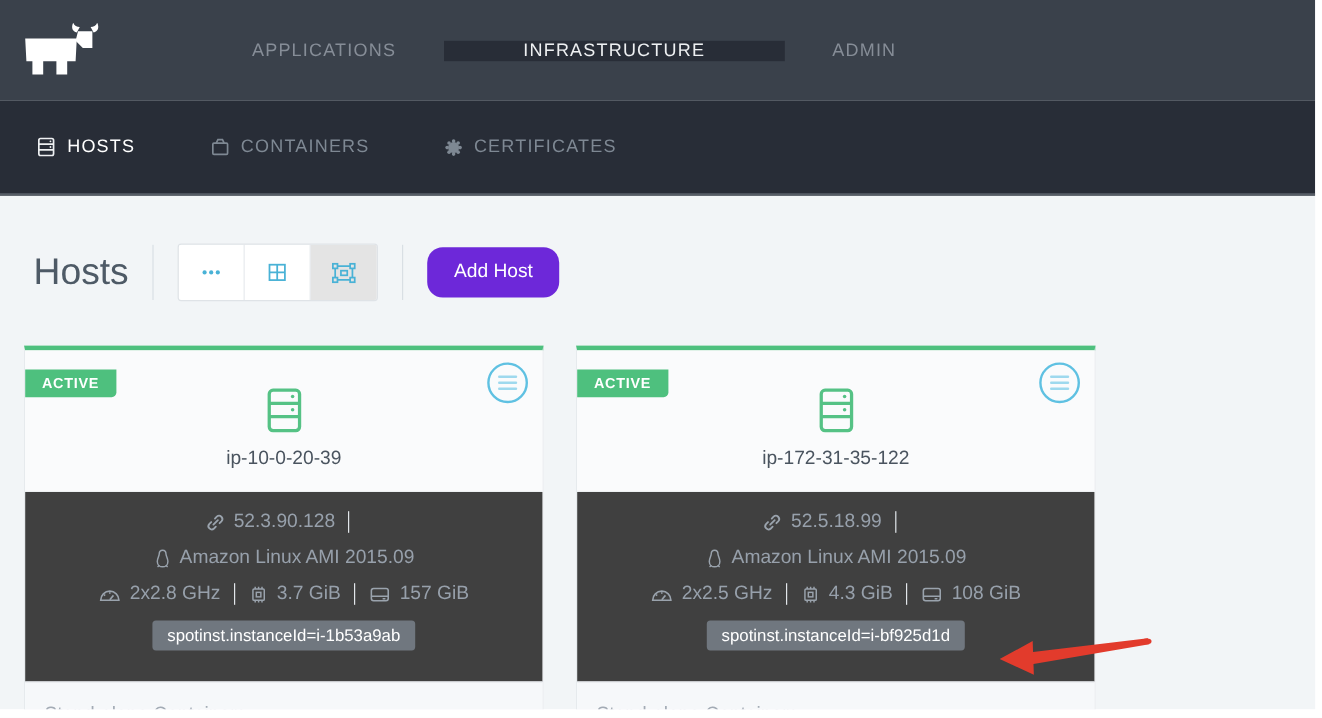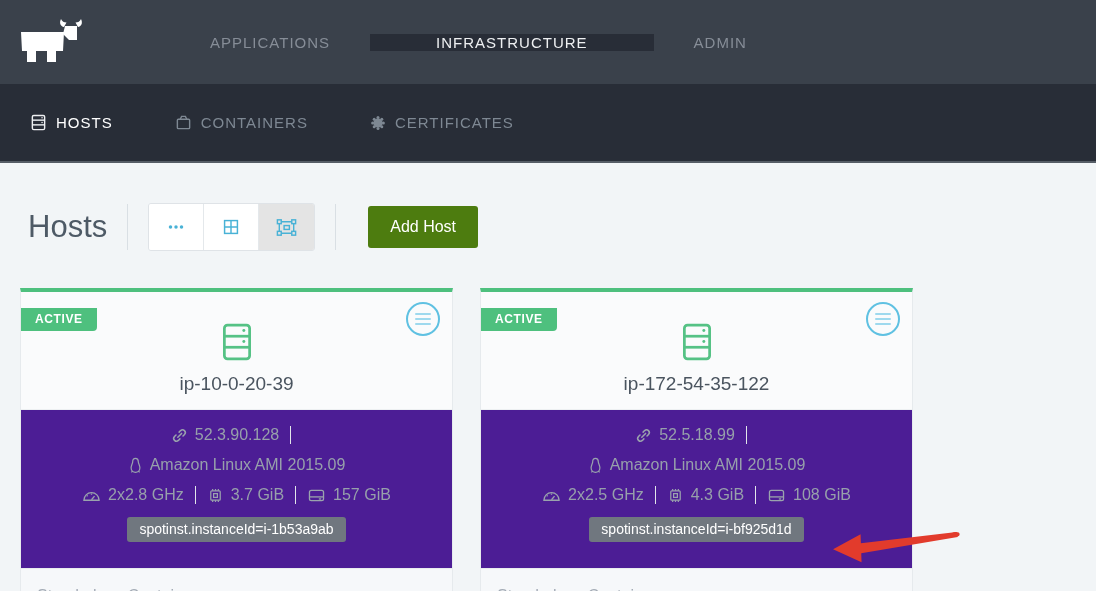--- a/index.html
+++ b/index.html
@@ -26,39 +26,39 @@
   
   .content { padding:0 20px; }
   .page-header { display:flex; align-items:center; margin-top:40px; height:48px; }
   .page-title { font-size:31px; color:#4e5a66; margin-left:8px; font-weight:normal; }
   .hdiv { width:1px; height:46px; background:#d9dfe4; margin:0 20px; }
   .btn-group { display:flex; border:1px solid #dfe3e7; border-radius:3px; overflow:hidden; }
   .vbtn { width:55px; height:46px; display:flex; align-items:center; justify-content:center;
           background:#ffffff; border:none; border-right:1px solid #e4e8eb; cursor:pointer; }
   .vbtn:last-child { border-right:none; }
   .vbtn.selected { background:#e4e4e4; }
-  .btn-add { background:#4d7c0f; color:#fff; font-size:16px; padding:12px 22px;
-             border:none; border-radius:3px; cursor:pointer;margin-left:12px; }
+  .btn-add { background:#6d28d9; color:#fff; font-size:16px; padding:12px 22px;
+             border:none; border-radius:13px; cursor:pointer; }
 
   
   .cards { display:flex; gap:27px; margin-top:37px; }
   .card { position:relative; width:433px; height:345px; background:#fff;
           border:1px solid #e6eaed; border-top:4px solid #4ec07e; }
   .state-badge { position:absolute; top:16px; left:0; background:#4ec07e; color:#fff;
                  font-size:12px; font-weight:bold; letter-spacing:.6px;
                  padding:4px 14px 5px; border-radius:0 0 4px 0; }
   .menu-btn { position:absolute; top:10px; right:12px; width:34px; height:34px;
               border-radius:50%; border:2px solid #5fc1e2; background:transparent;
               display:flex; flex-direction:column; align-items:center; justify-content:center;
               gap:3px; cursor:pointer; }
   .menu-btn i { display:block; width:16px; height:2px; background:#9ed9ee; border-radius:1px; }
   .card-header { background:#fafbfc; text-align:center; padding-top:30px;
                  border-bottom:1px solid #edf0f2; height:118px; }
-  .host-name { font-size:19px; color:#4a545f; margin-top:7px; }
-  .card-details { text-align:center; padding-top:10px; height:158px; background:#4c1d95; }
+  .host-name { font-size:16px; color:#4a545f; margin-top:7px; }
+  .card-details { text-align:center; padding-top:10px; height:158px; background:#404040; }
   .detail-row { display:flex; align-items:center; justify-content:center; height:30px;
                 color:#97a0ab; font-size:16px; }
   .detail-row svg { margin-right:7px; }
   .vdiv { width:1px; height:18px; background:#e2e6ea; margin:0 11px; }
   .tag { display:inline-block; background:#70777f; color:#fff; font-weight:normal;
          font-size:14px; padding:4px 12px 5px; border-radius:3px; margin-top:7px; }
   .card-footer { background:#f6f8fa; border-top:1px solid #e9ecef;
                  padding:18px 16px 0; color:#a3abb5; font-size:16px; text-align:left;
                  height:70px; }
   .annotation-arrow { position:absolute; left:350px; top:234px; width:132px; height:40px;
@@ -233,21 +233,21 @@
             <i></i>
         </button>
         <div class="card-header">
           <svg width="38" height="40" viewBox="0 0 36 38" fill="none" stroke="#55c285" stroke-width="2.6">
             <rect x="6" y="3" width="24" height="32" rx="3"></rect>
             <line x1="6" y1="13.5" x2="30" y2="13.5"></line>
             <line x1="6" y1="24" x2="30" y2="24"></line>
             <circle cx="24.5" cy="8" r="1.4" fill="#55c285" stroke="none"></circle>
             <circle cx="24.5" cy="18.5" r="1.4" fill="#55c285" stroke="none"></circle>
           </svg>
-          <div class="host-name">ip-172-54-35-122</div>
+          <div class="host-name">ip-172-31-35-122</div>
         </div>
         <div class="card-details">
           <div class="detail-row">
             <svg width="17" height="17" viewBox="0 0 18 18" fill="none" stroke="#9aa3ad" stroke-width="1.6" stroke-linecap="round">
               <path d="M7.2 10.8 l4 -4"></path>
               <path d="M8.6 5.4 l1.6 -1.6 a2.9 2.9 0 0 1 4.1 4.1 L12.7 9.5"></path>
               <path d="M9.4 12.6 L7.8 14.2 a2.9 2.9 0 0 1 -4.1 -4.1 L5.3 8.5"></path>
             </svg>
             <span>52.5.18.99</span>
             <span class="vdiv"></span>

